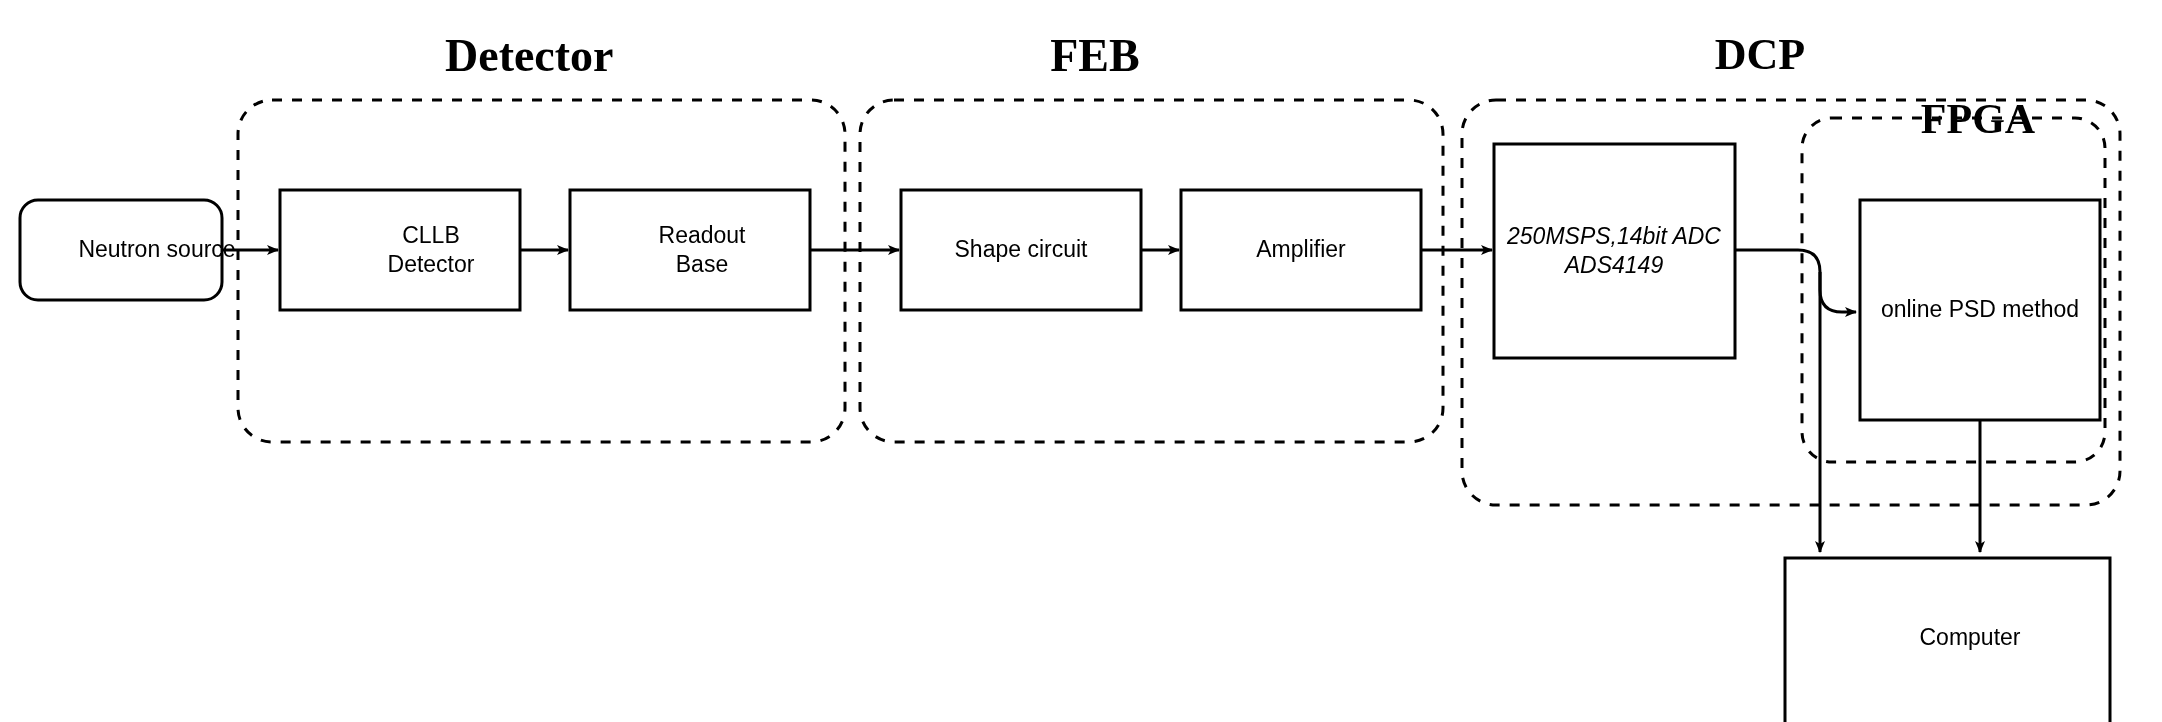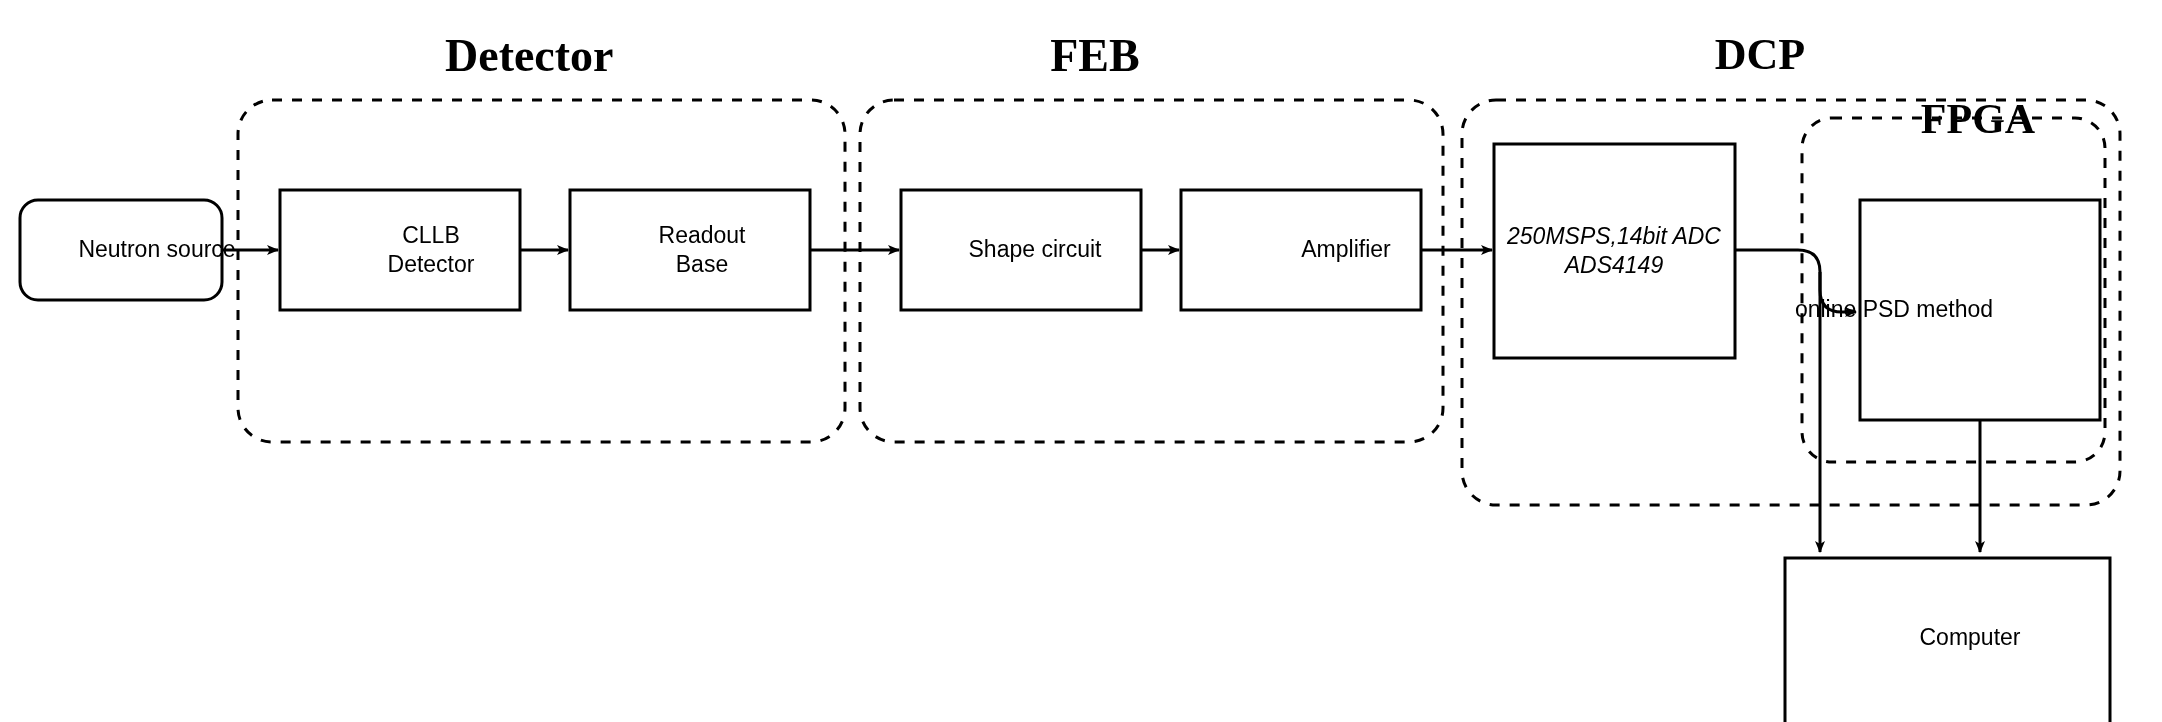--- a/index.html
+++ b/index.html
@@ -46,24 +46,24 @@
     pointer-events: none;
   }
   .t-detector { left: 445px; top: 33px; font-size: 46px; }
   .t-feb      { left: 1035px; top: 33px; font-size: 46px; width: 120px; }
   .t-dcp      { left: 1700px; top: 33px; font-size: 44px; width: 120px; }
   .t-fpga     { left: 1898px; top: 98px; font-size: 42px; width: 160px; }
 
   .l-neutron  { left: 20px;   top: 200px; width: 202px; height: 100px; margin-left: 36px; }
   .l-cllb     { left: 280px;  top: 190px; width: 240px; height: 120px; margin-left: 31px; }
   .l-readout  { left: 570px;  top: 190px; width: 240px; height: 120px; margin-left: 12px; }
-  .l-shape    { left: 901px;  top: 190px; width: 240px; height: 120px; margin-left: 14px; }
-  .l-amp      { left: 1181px; top: 190px; width: 240px; height: 120px; padding-left: 45px; }
+  .l-shape    { left: 901px;  top: 190px; width: 240px; height: 120px; }
+  .l-amp      { left: 1181px; top: 190px; width: 240px; height: 120px; }
   .l-adc      { left: 1480px; top: 144px; width: 268px; height: 214px; font-style: italic; }
-  .l-psd      { left: 1774px; top: 200px; width: 240px; height: 220px; border-radius: 23px; }
+  .l-psd      { left: 1860px; top: 200px; width: 240px; height: 220px; border-radius: 23px; }
   .l-computer { left: 1785px; top: 558px; width: 370px; height: 160px; }
 </style>
 </head>
 <body>
 
 <div id="canvas">
 
   <svg id="diagram-svg" viewBox="0 0 2162 722" xmlns="http://www.w3.org/2000/svg">
     <defs>
       <marker id="arrowhead" markerWidth="12" markerHeight="10" refX="11" refY="5" orient="auto" markerUnits="userSpaceOnUse">

